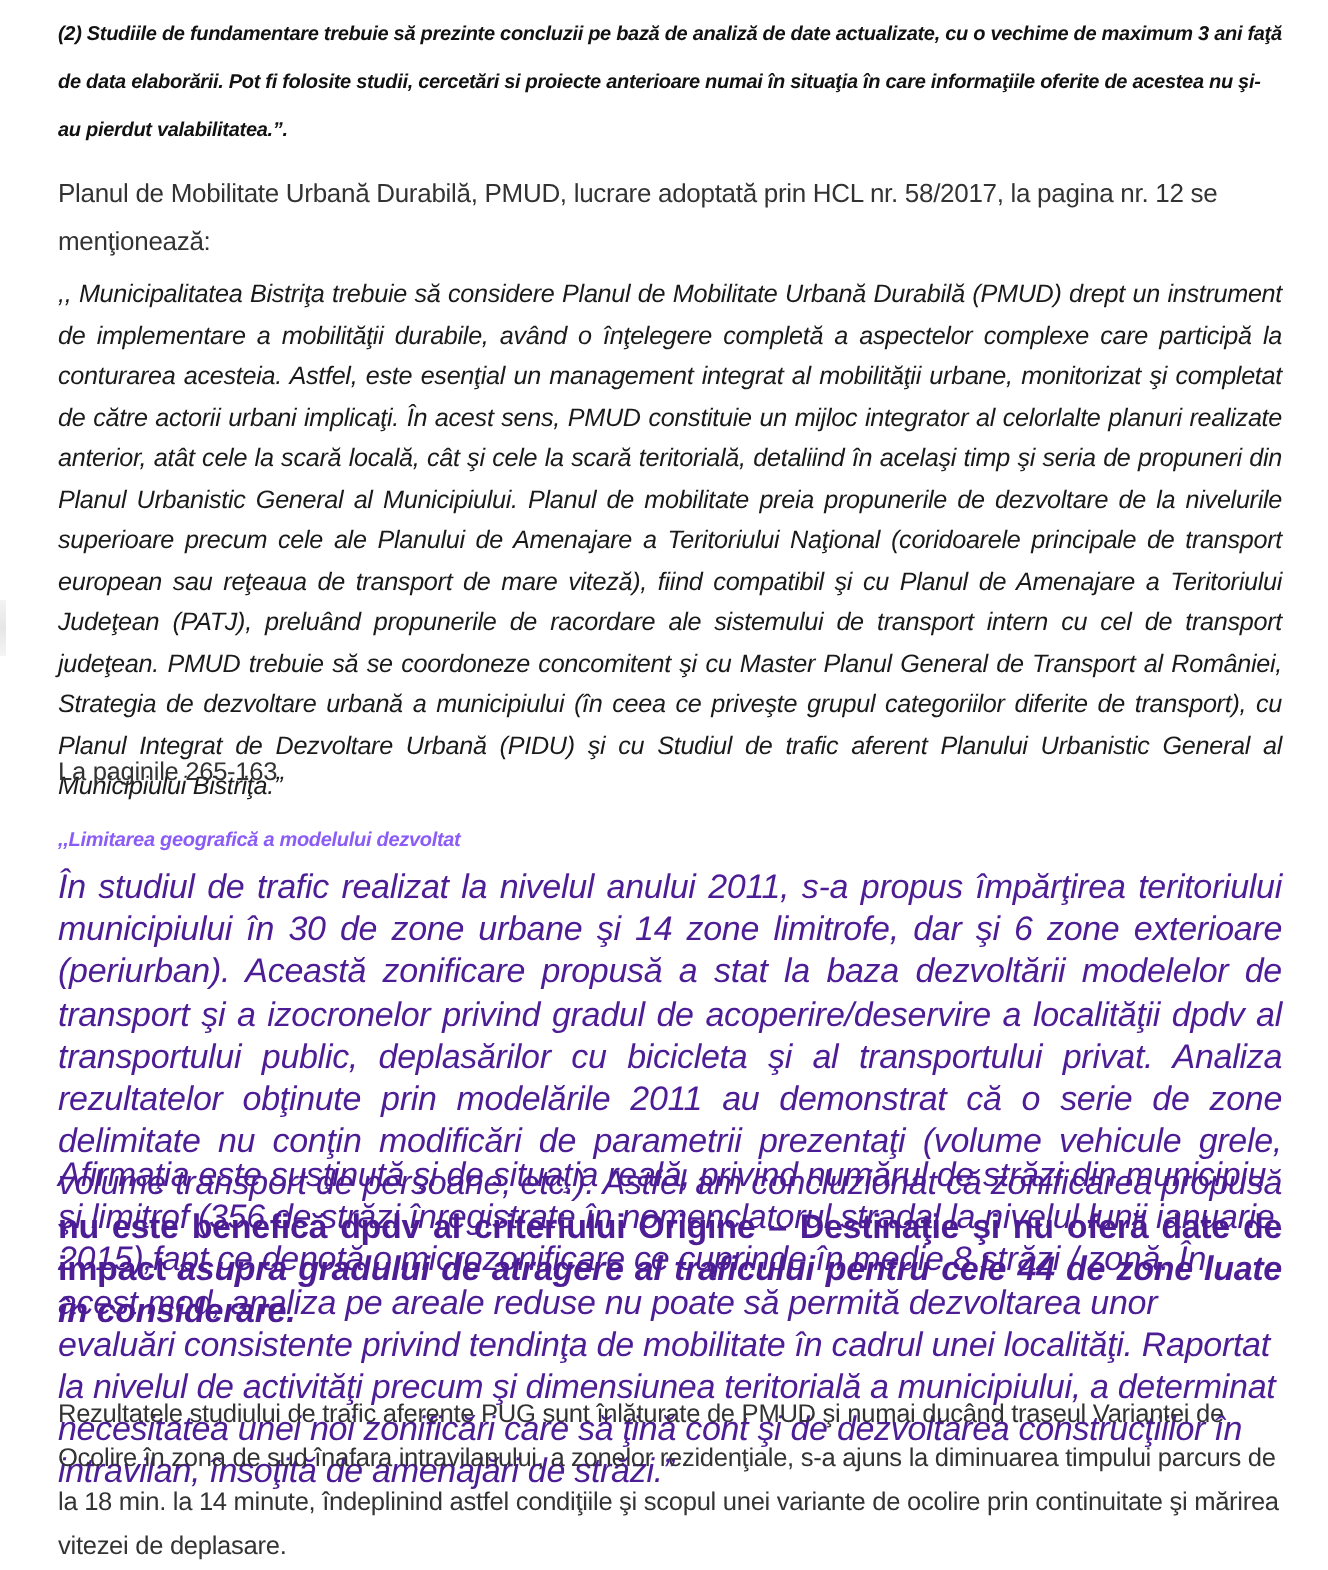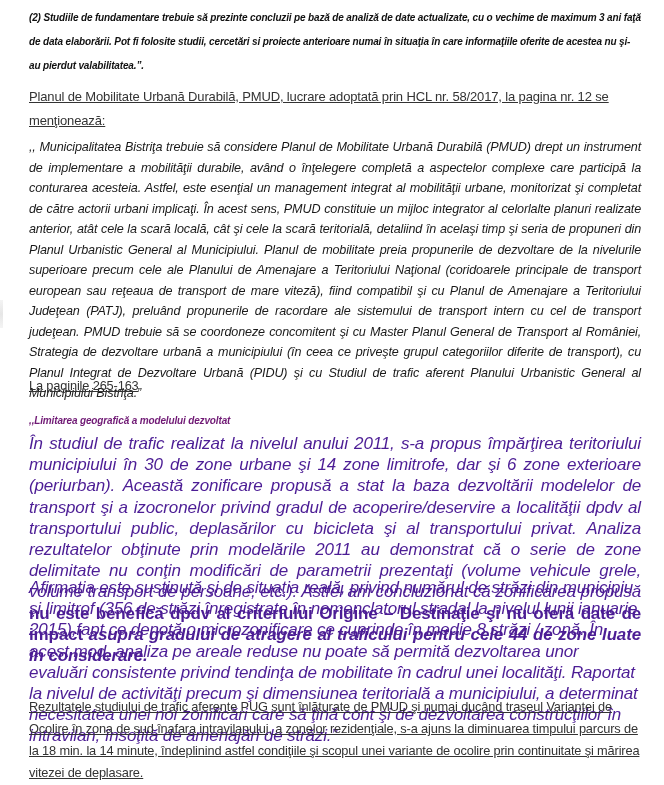--- a/index.html
+++ b/index.html
@@ -11,24 +11,24 @@
     .page { position: absolute; left: 0; top: 0; width: 664px; height: 785px; }
     .p {
       position: absolute;
       left: 29px;
       width: 612px;
       margin: 0;
       font-size: 10px;
       letter-spacing: -0.15px;
     }
     .p.bold-italic { font-weight: bold; font-style: italic; color: #111; line-height: 24px; }
-    .p.normal { color: #333; line-height: 24px; font-size: 13px; text-decoration: underline; }
+    .p.normal { color: #333; line-height: 24px; font-size: 13px; }
     .p.quote { font-style: italic; color: #1a1a1a; line-height: 20.5px; text-align: justify; font-size: 12.6px; }
     .p.quote-left { font-style: italic; color: #4c1d95; line-height: 21.2px; font-size: 17px; }
-    .p.heading { font-weight: bold; font-style: italic; color: #701a75; line-height: 20px; }
+    .p.heading { font-weight: bold; font-style: italic; color: #8b5cf6; line-height: 20px; }
     .b { font-weight: bold; font-style: normal; }
     .bi { font-weight: bold; font-style: italic; }
     .edge-mark {
       position: absolute; left: 0; top: 300px; width: 3px; height: 28px;
       background: linear-gradient(#f4f4f4, #e6e6e6, #f4f4f4);
     }
   </style>
 </head>
 <body>
 

